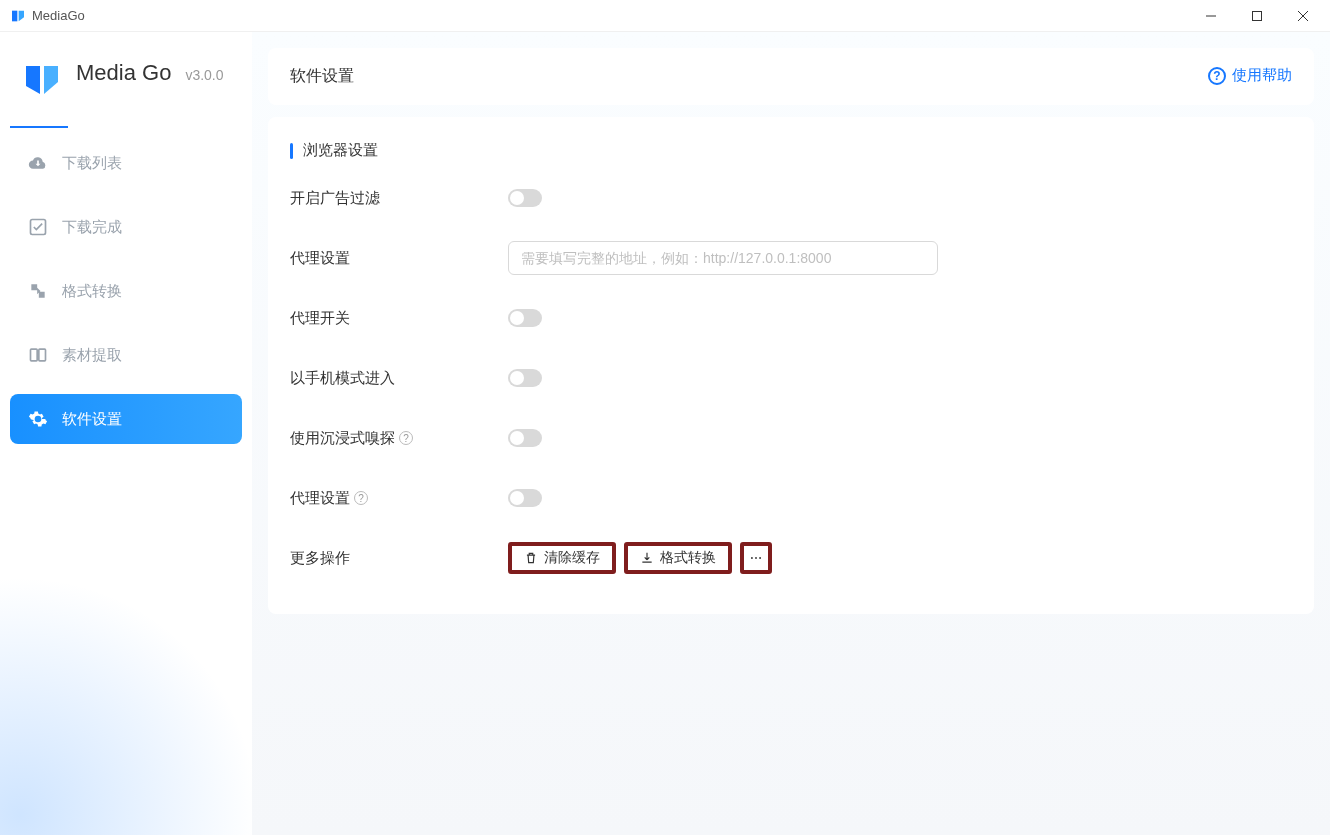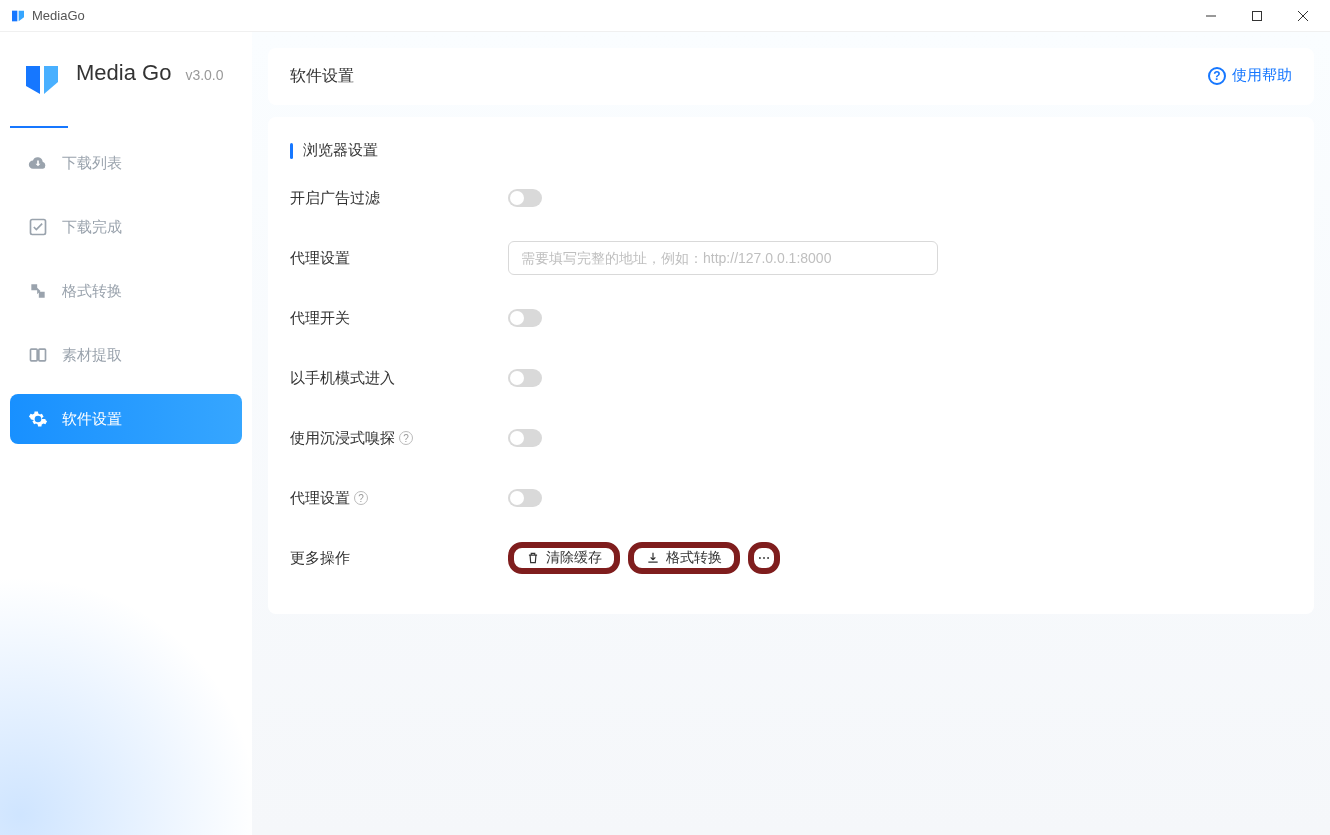--- a/index.html
+++ b/index.html
@@ -59,21 +59,21 @@
 .radio-dot { width: 16px; height: 16px; border-radius: 50%; border: 1px solid #ccc; position: relative; }
 .radio.sel .radio-dot { border-color: #1677ff; background: #1677ff; }
 .radio.sel .radio-dot::after { content: ""; position: absolute; width: 6px; height: 6px; background: #fff; border-radius: 50%; top: 4px; left: 4px; }
 
 
 .text-input { width: 430px; height: 34px; border: 1px solid #d9d9d9; border-radius: 6px; padding: 0 12px; font-size: 14px; color: #333; outline: none; }
 .text-input::placeholder { color: #bfbfbf; }
 
 
 .btn-group { display: flex; gap: 8px; }
-.btn { height: 32px; padding: 0 12px; border: 6px solid #7f1d1d; border-radius: 14px; background: #fff; font-size: 14px; color: #333; display: inline-flex; align-items: center; gap: 6px; cursor: pointer; }
+.btn { height: 32px; padding: 0 12px; border: 4px solid #7f1d1d; border-radius: 3px; background: #fff; font-size: 14px; color: #333; display: inline-flex; align-items: center; gap: 6px; cursor: pointer; }
 .btn-icon-only { width: 32px; padding: 0; justify-content: center; }
 
 
 .q-icon { width: 14px; height: 14px; border: 1px solid #bbb; border-radius: 50%; display: inline-flex; align-items: center; justify-content: center; font-size: 10px; color: #999; }
 
 
 .help-link { position: absolute; top: 60px; right: 24px; display: flex; align-items: center; gap: 6px; color: #1677ff; font-size: 15px; cursor: pointer; background: #fff; padding: 6px 14px; border-radius: 20px; }
 .help-icon-circle { width: 18px; height: 18px; border: 2px solid #1677ff; border-radius: 50%; display: flex; align-items: center; justify-content: center; font-size: 12px; font-weight: bold; }
 
 svg { display: block; }

